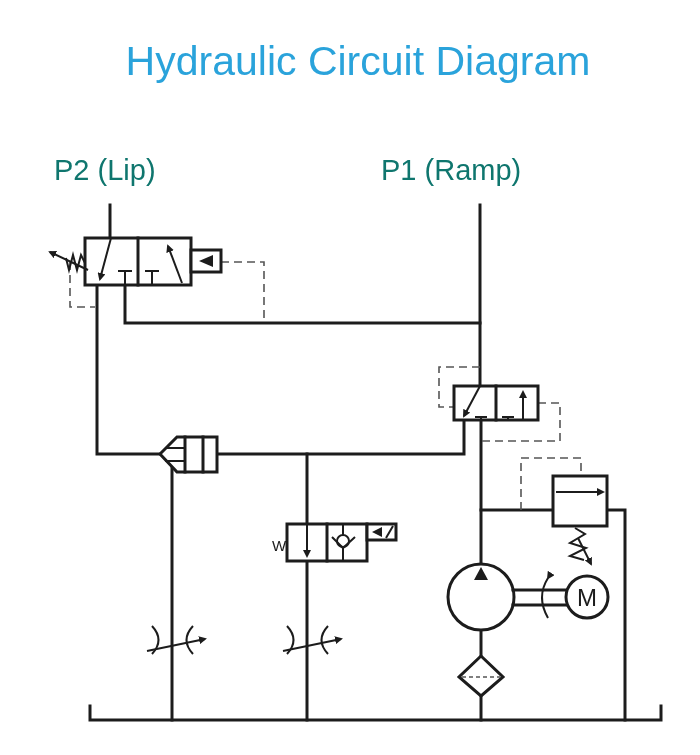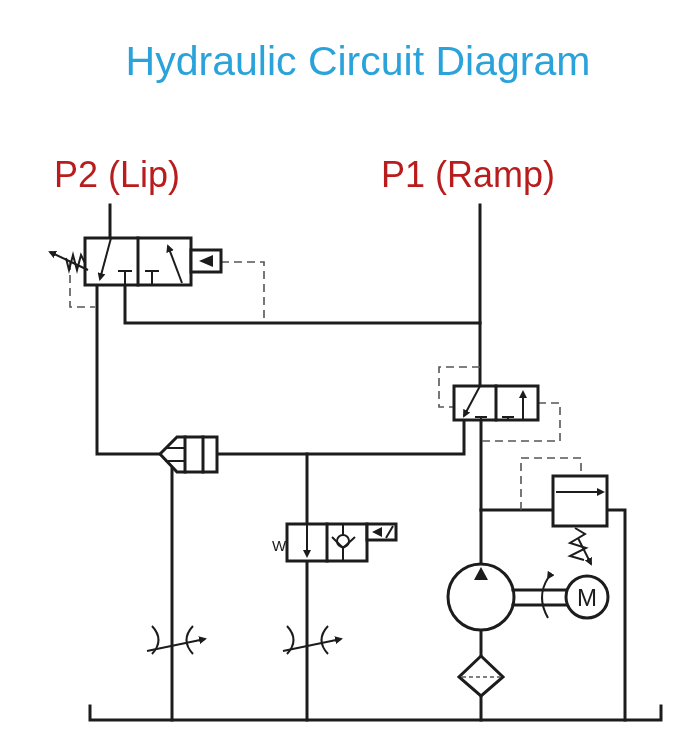--- a/index.html
+++ b/index.html
@@ -1,18 +1,18 @@
 <!DOCTYPE html>
 <html><head>
 <meta charset="utf-8">
 <style>
   html, body { margin: 0; padding: 0; background: #ffffff; }
   body { width: 700px; height: 755px; position: relative; overflow: hidden; font-family: "Liberation Sans", sans-serif; }
   #title { position: absolute; left: 0; top: 38px; width: 716px; text-align: center; font-size: 41px; color: #2aa3db; font-family: "Liberation Sans", sans-serif; }
-  .port-label { position: absolute; font-size: 36px; color: #b91c1c; font-family: "Liberation Sans", sans-serif; }
+  .port-label { position: absolute; font-size: 29px; color: #0f766e; font-family: "Liberation Sans", sans-serif; }
   #p2-label { left: 54px; top: 154px; }
   #p1-label { left: 381px; top: 154px; }
   svg { position: absolute; left: 0; top: 0; }
   .ln { stroke: #1c1c1c; stroke-width: 3; fill: none; stroke-linecap: square; }
   .thin { stroke: #1c1c1c; stroke-width: 2; fill: none; }
   .dash { stroke: #555; stroke-width: 1.6; fill: none; stroke-dasharray: 8 5; }
   .box { stroke: #1c1c1c; stroke-width: 3; fill: #fff; }
   .fillk { fill: #1c1c1c; stroke: none; }
   .mtext { font-family: "Liberation Sans", sans-serif; font-size: 24px; fill: #1c1c1c; }
   .wtext { font-family: "Liberation Sans", sans-serif; font-size: 15px; fill: #1c1c1c; }

